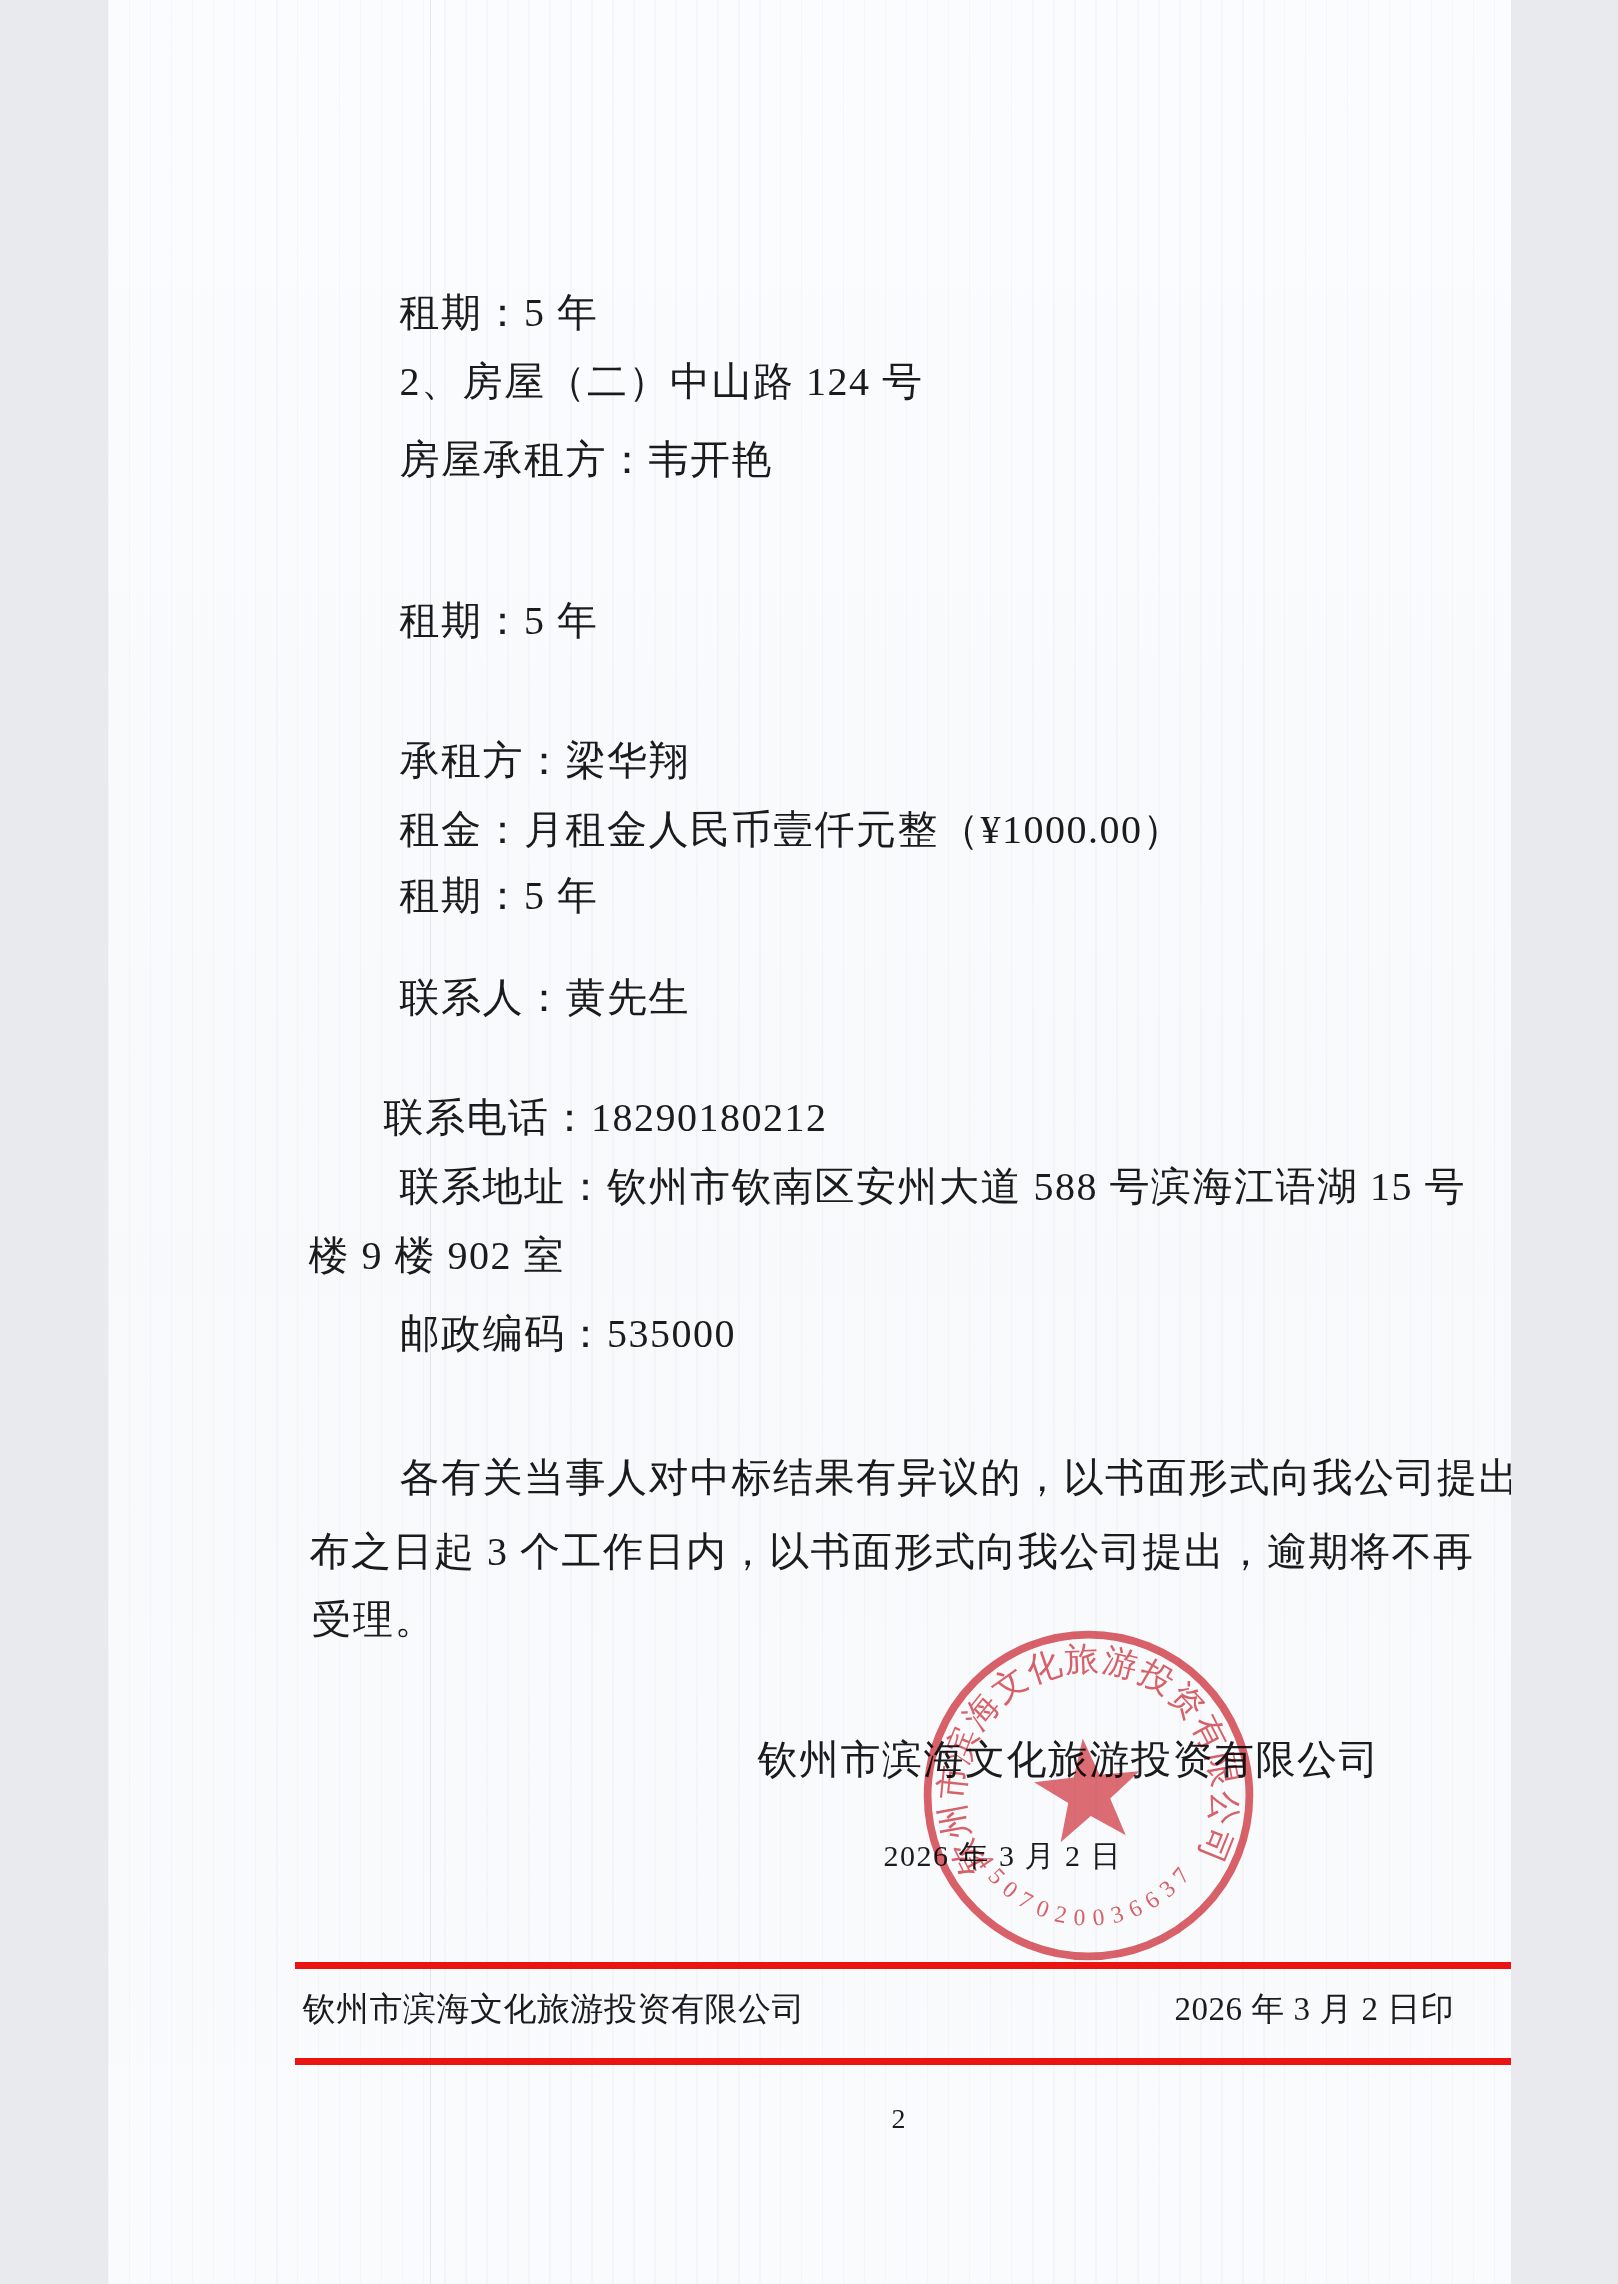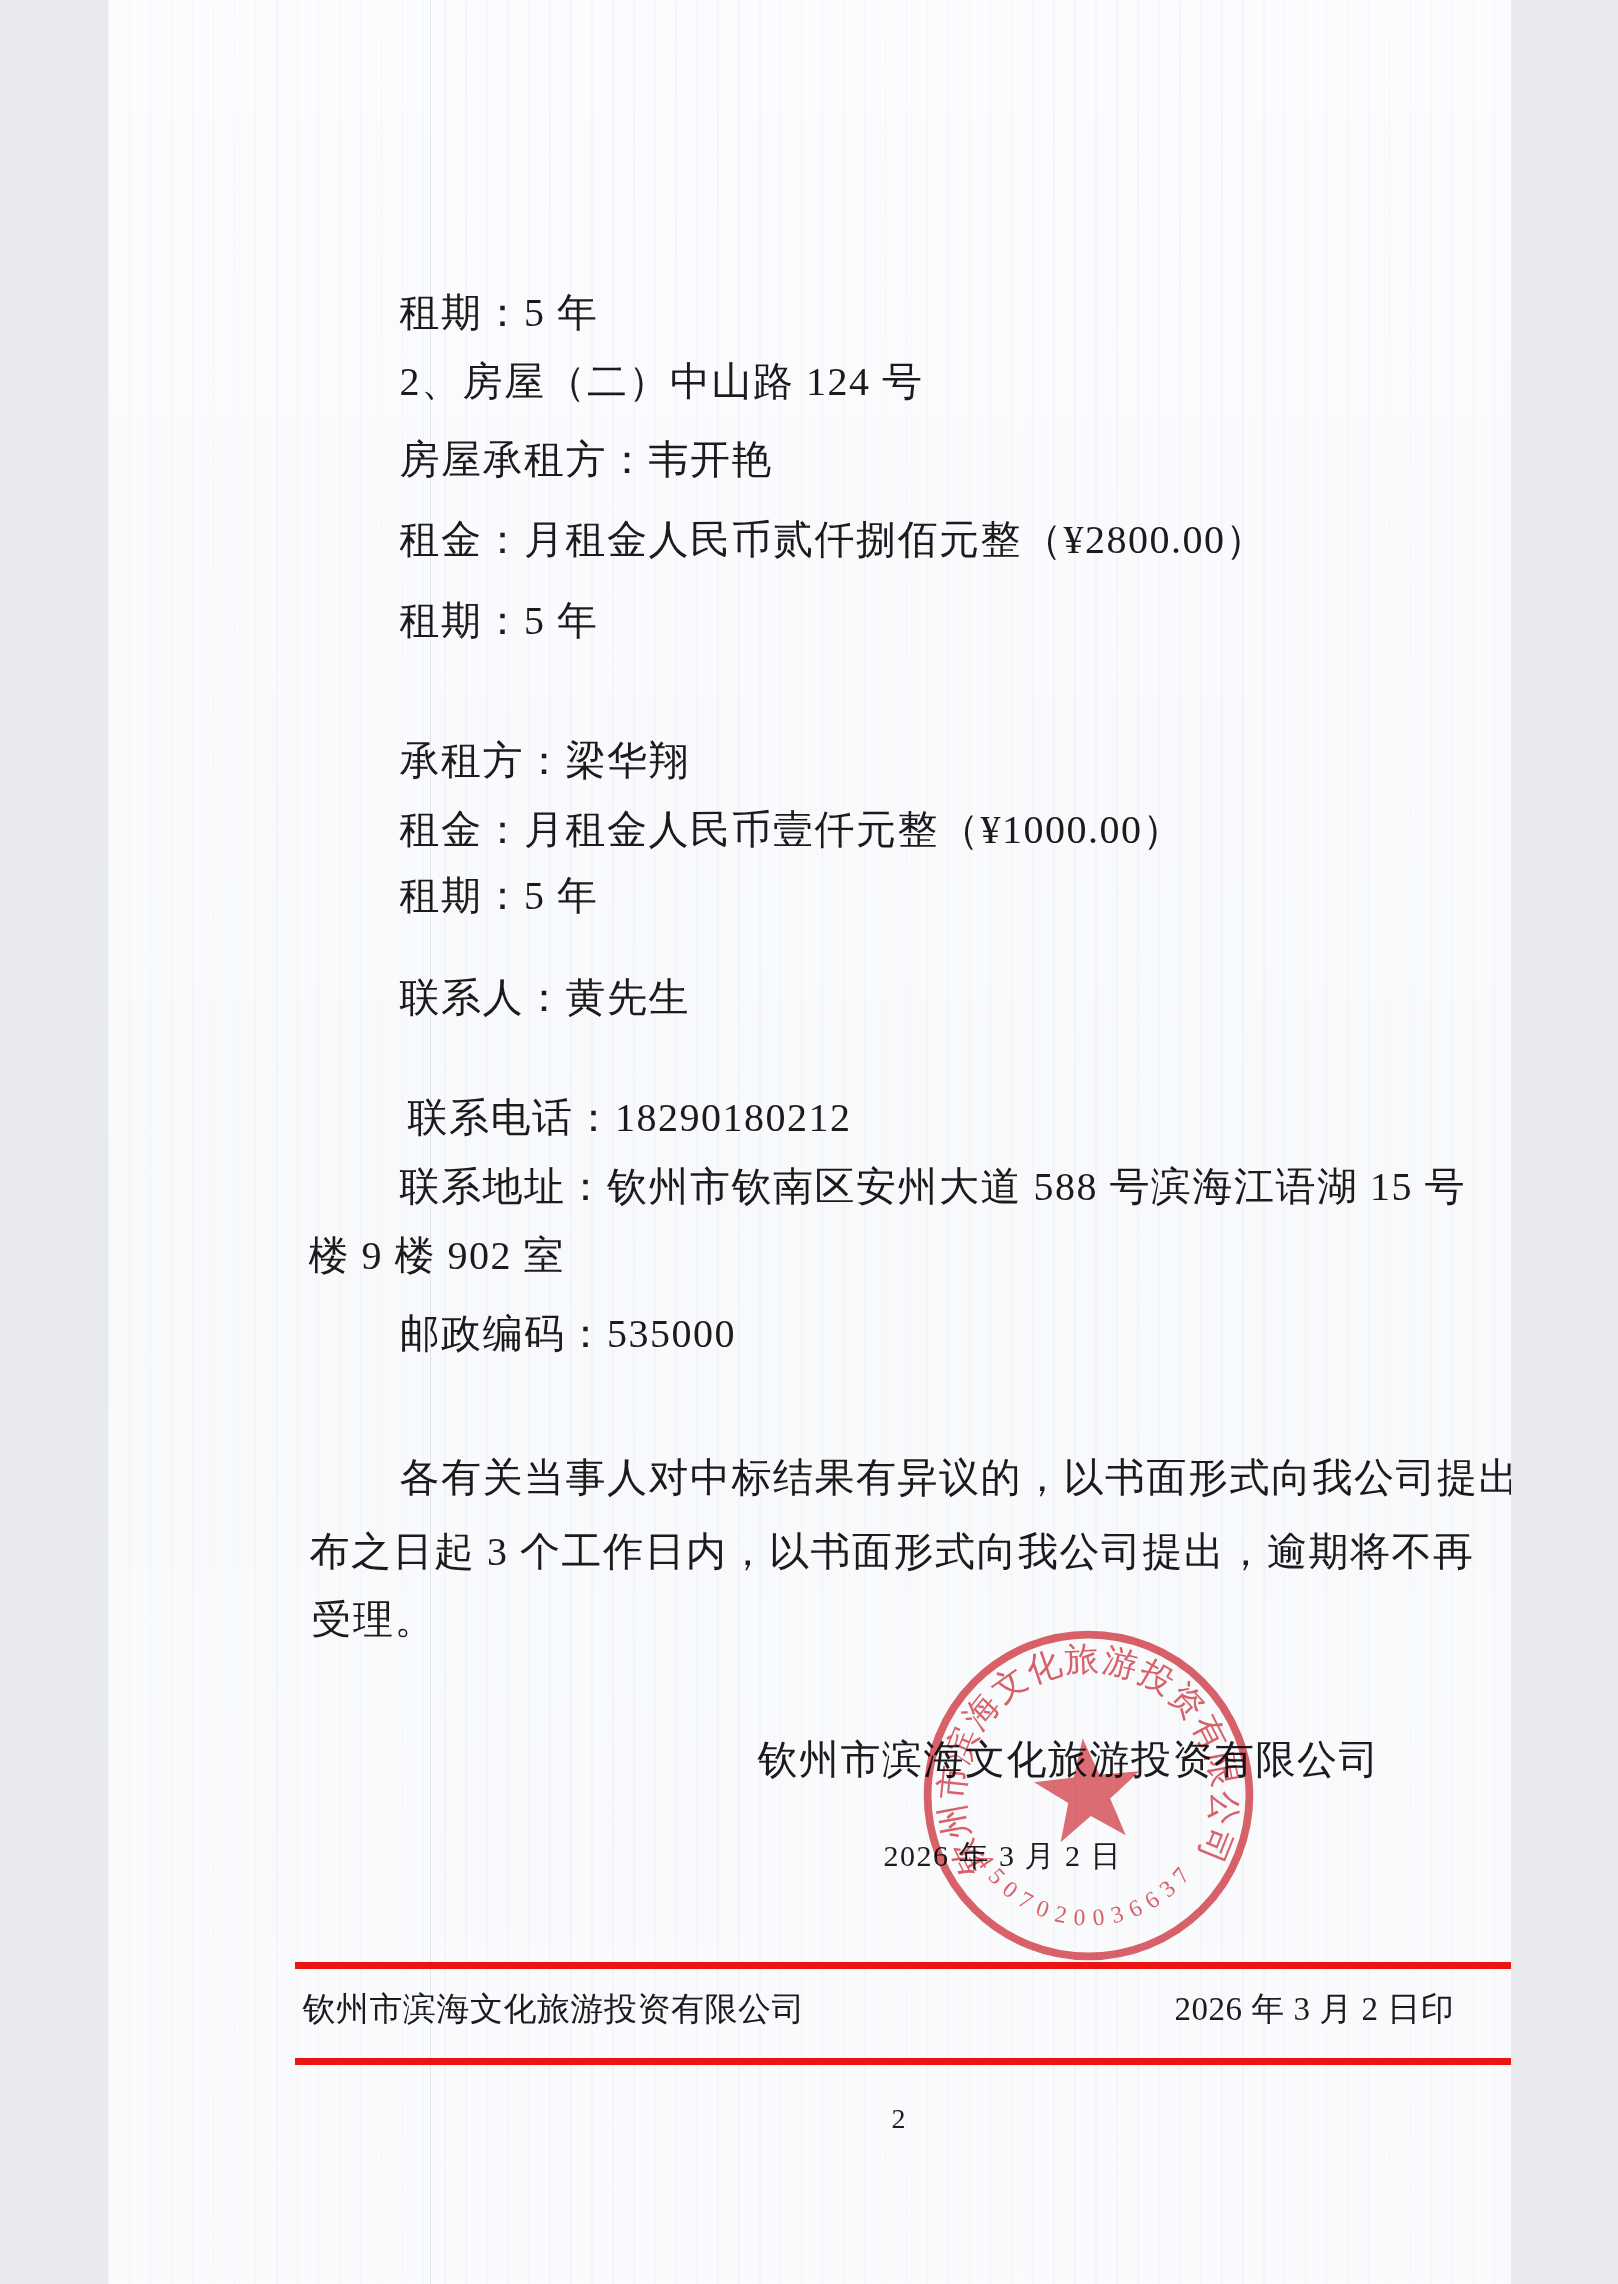--- a/index.html
+++ b/index.html
@@ -55,27 +55,26 @@
 </head>
 <body>
 
 <div class="page">
 
   <div class="scan-line" style="left:322px"></div>
 
   <div class="line" style="top:293px;left:292px">租期：5 年</div>
   <div class="line" style="top:362px;left:292px">2、房屋（二）中山路 124 号</div>
   <div class="line" style="top:440px;left:292px">房屋承租方：韦开艳</div>
-  <div class="line" style="top:520px;left:292px">租金：月租金人民币贰仟捌佰元整（¥2800.00）</div>
   <div class="line" style="top:601px;left:292px">租期：5 年</div>
   <div class="line" style="top:741px;left:292px">承租方：梁华翔</div>
   <div class="line" style="top:810px;left:292px">租金：月租金人民币壹仟元整（¥1000.00）</div>
   <div class="line" style="top:876px;left:292px">租期：5 年</div>
   <div class="line" style="top:978px;left:292px">联系人：黄先生</div>
-  <div class="line" style="top:1098px;left:300px">联系电话：18290180212</div>
+  <div class="line" style="top:1098px;left:276px">联系电话：18290180212</div>
   <div class="line" style="top:1167px;left:292px">联系地址：钦州市钦南区安州大道 588 号滨海江语湖 15 号</div>
   <div class="line" style="top:1236px;left:201px">楼 9 楼 902 室</div>
   <div class="line" style="top:1314px;left:292px">邮政编码：535000</div>
 
   <div class="line" style="top:1458px;left:292px">各有关当事人对中标结果有异议的，以书面形式向我公司提出</div>
   <div class="line" style="top:1532px;left:202px">布之日起 3 个工作日内，以书面形式向我公司提出，逾期将不再</div>
   <div class="line" style="top:1600px;left:204px">受理。</div>
 
   <div class="line sig" style="top:1740px;left:650px">钦州市滨海文化旅游投资有限公司</div>
   <div class="line date" style="top:1841px;left:776px">2026 年 3 月 2 日</div>

